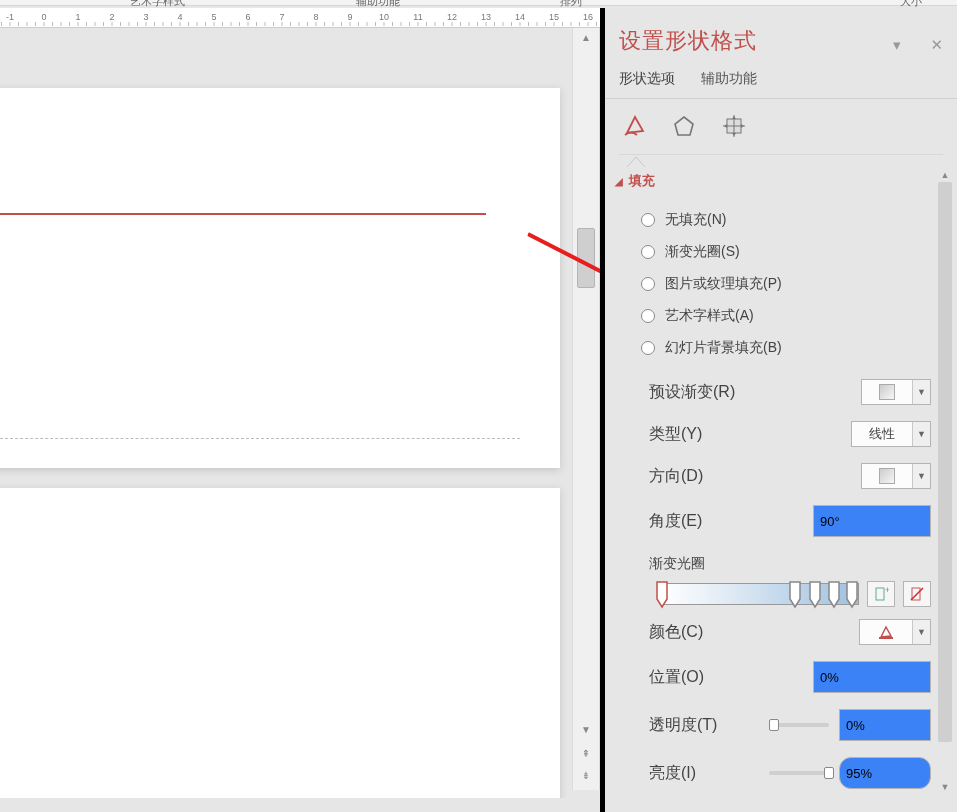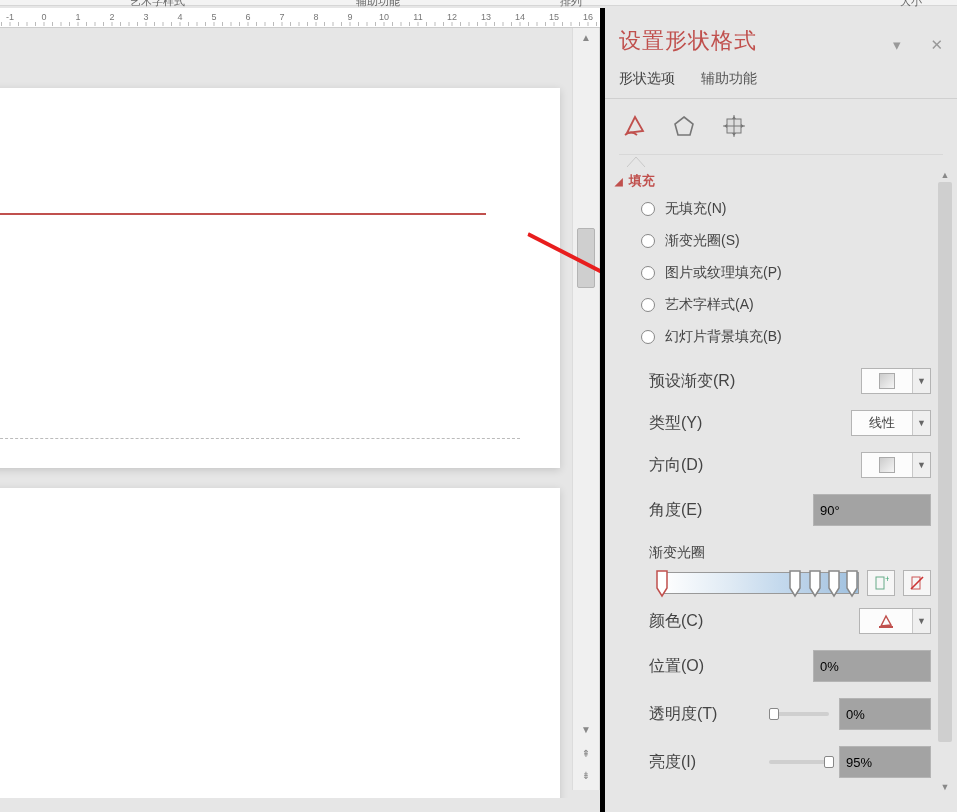--- a/index.html
+++ b/index.html
@@ -42,33 +42,33 @@
   .scroll-body { position:absolute; top:160px; left:0; right:22px; bottom:18px; overflow:hidden;}
   .vscroll-right { position:absolute; top:160px; right:4px; width:16px; bottom:18px; background:#e6e6e6;}
   .vscroll-right .thumb { position:absolute; top:14px; left:1px; width:14px; height:560px; background:#cfcfcf; border-radius:2px;}
   .vscroll-right .arrow { position:absolute; left:0; width:16px; height:14px; text-align:center; font-size:9px; color:#888; line-height:14px;}
   .vscroll-right .up { top:0; }
   .vscroll-right .down { bottom:0;}
   
   .section-hdr { display:flex; align-items:center; gap:6px; padding:4px 4px 8px 10px; font-weight:600; color:#c0504d;}
   .section-hdr .tri { font-size:10px; color:#c0504d; }
   
-  .radios { padding:2px 0 2px 36px; display:flex; flex-direction:column; gap:14px; }
+  .radios { padding:2px 0 2px 36px; display:flex; flex-direction:column; gap:14px;margin-top:11px; }
   .radio { display:flex; align-items:center; gap:10px; cursor:pointer; font-size:14px; color:#444;}
   .radio .dot { width:14px; height:14px; border:1px solid #888; border-radius:50%; background:#fff; display:flex; align-items:center; justify-content:center;}
   .radio.selected .dot::after { content:""; width:8px; height:8px; background:#444; border-radius:50%; display:block;}
   
   .ctrl-row { display:flex; align-items:center; padding:8px 4px 8px 44px; gap:10px;}
   .ctrl-row .lbl { flex:1; font-size:16px; color:#444;}
   .combo { display:flex; align-items:center; height:26px; border:1px solid #b4b4b4; background:#fcfcfc; min-width:52px;}
   .combo .main { flex:1; padding:0 17px; display:flex; align-items:center; justify-content:center; height:100%; font-size:13px;}
   .combo .caret { width:18px; height:100%; border-left:1px solid #c8c8c8; display:flex; align-items:center; justify-content:center; font-size:9px; color:#666; background:#efefef;}
   .swatch { width:16px; height:16px; background:linear-gradient(135deg,#ccc,#f6f6f6); border:1px solid #aaa;}
   
-  .spin { display:flex; height:32px; border:1px solid #b4b4b4; background:#a3a3a3; width:118px;}
+  .spin { display:flex; height:32px; border:1px solid #b4b4b4; background:#3b82f6; width:118px;}
   .spin input { border:none; flex:1; padding:0 6px; font-size:13px; outline:none; background:transparent;}
   
   .stops-label { padding:10px 0 4px 44px; font-size:14px;}
   .stops-row { display:flex; align-items:center; padding:4px 4px 4px 56px; gap:8px;}
   .stops-track { flex:1; height:22px; position:relative; border:1px solid #999; background:linear-gradient(90deg,#fff 0%, #dfeaf4 35%, #c4d9ed 60%, #b4cde5 80%, #9ec0df 100%);}
   .stop-handle { position:absolute; top:-3px; width:12px; height:28px; transform:translateX(-50%);}
   .stop-handle svg { display:block;}
   .ico-btn { width:28px; height:26px; border:1px solid #b4b4b4; background:#f6f6f6; display:flex; align-items:center; justify-content:center; cursor:pointer;}
   
   .mini-slider { width:60px; height:4px; background:#cfcfcf; position:relative; border-radius:2px;}
@@ -376,21 +376,21 @@
         </div>
       <div class="spin" style="width:92px;">
           <input value="0%" style="">
         </div>
     </div>
     <div class="ctrl-row">
       <span class="lbl">亮度(I)</span>
       <div class="mini-slider">
           <div class="knob" style="left:55px;"></div>
         </div>
-      <div class="spin" style="width:92px;">
+      <div class="spin" style="width:92px;border-radius:12px;">
           <input value="95%" style="">
         </div>
     </div>
   </div>
   
   <div class="vscroll-right">
     <div class="arrow up">▲</div>
     <div class="thumb"></div>
     <div class="arrow down">▼</div>
   </div>

